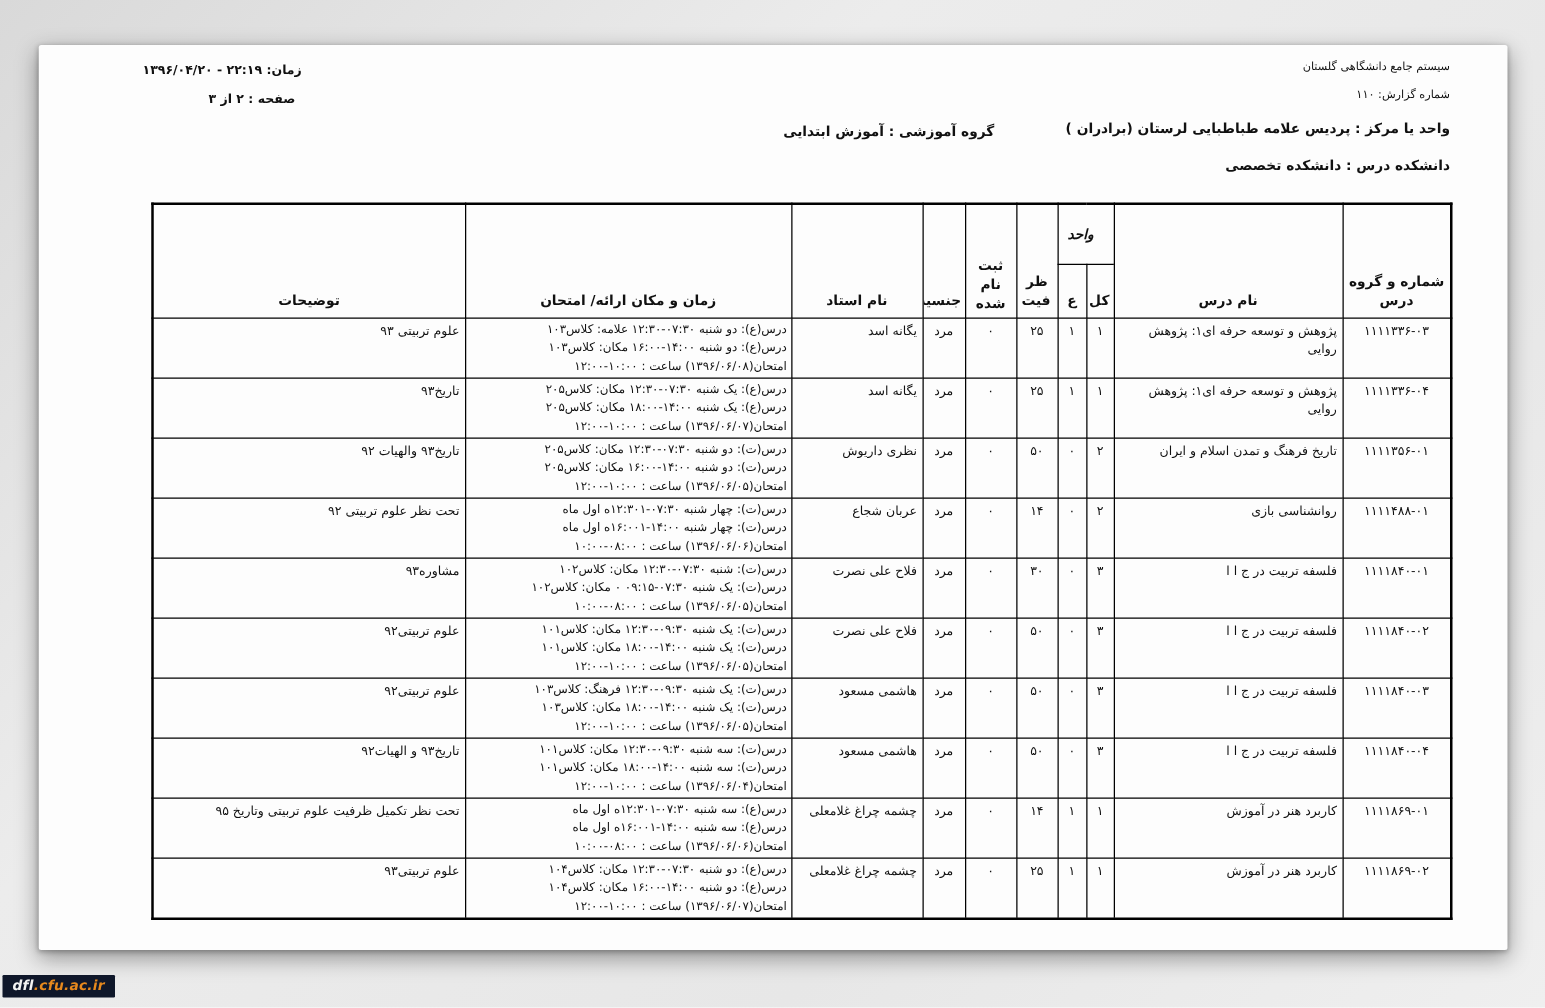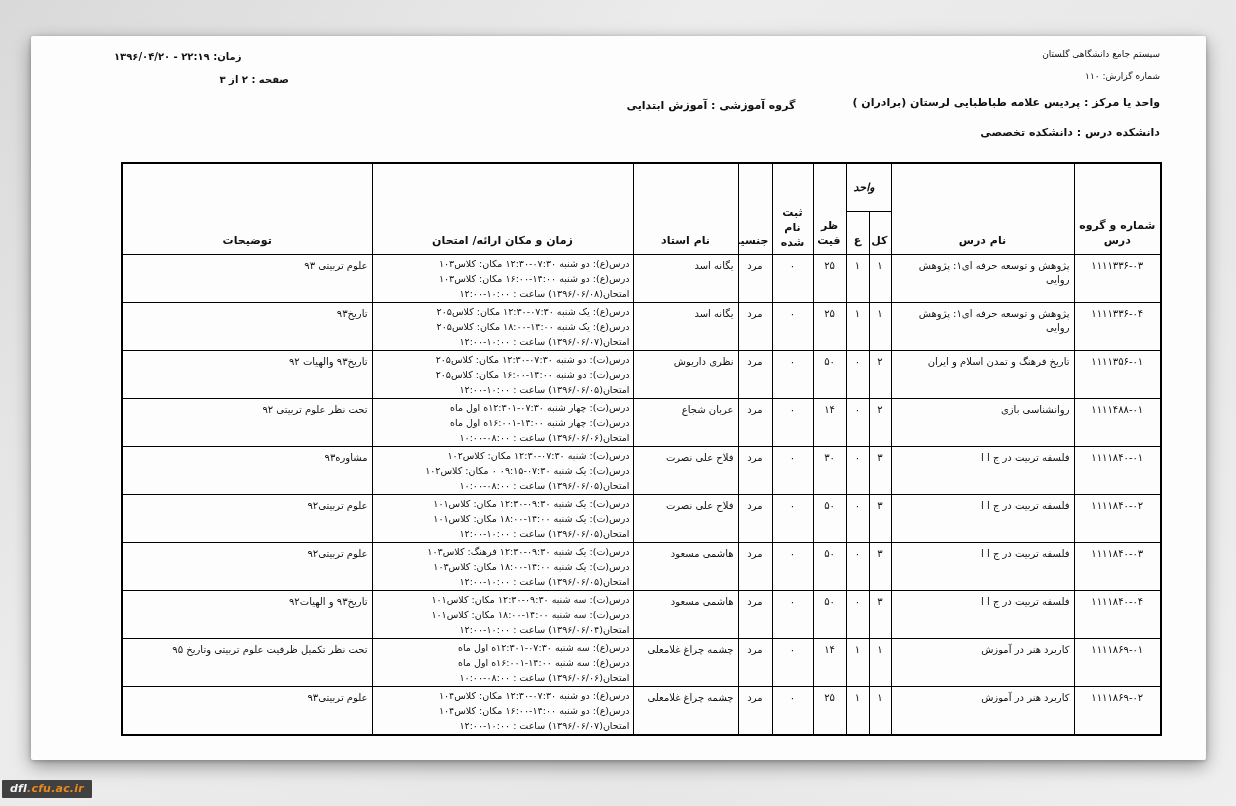--- a/index.html
+++ b/index.html
@@ -14,21 +14,21 @@
     box-shadow:0 6px 18px rgba(0,0,0,.38),0 1px 4px rgba(0,0,0,.25);
   }
   .hdr{position:absolute;direction:rtl;white-space:nowrap;}
   .sys-name{top:13px;right:46px;font-size:9px;font-weight:400;}
   .report-no{top:35px;right:46px;font-size:9px;font-weight:400;}
   .unit-line{top:60px;right:46px;font-size:11px;font-weight:700;}
   .faculty-line{top:90px;right:46px;font-size:11px;font-weight:700;}
   .title{top:17px;left:410px;width:400px;text-align:center;font-size:13.5px;font-weight:700;}
   .group-line{top:63px;left:480px;width:400px;text-align:center;font-size:11px;font-weight:700;}
   .time-line{top:15px;left:83px;width:175px;text-align:left;font-size:10px;font-weight:700;}
-  .page-line{top:38px;left:83px;width:175px;text-align:right;font-size:10px;font-weight:700;}
+  .page-line{top:38px;left:83px;width:175px;text-align:center;font-size:10px;font-weight:700;}
   .footer-line{top:694px;left:0;right:0;text-align:center;font-size:10px;font-weight:700;direction:rtl;position:absolute;}
 
   table.courses{
     position:absolute;left:90px;top:126px;width:1041px;
     border-collapse:collapse;direction:rtl;table-layout:fixed;
     border:2px solid #000;
   }
   .courses th,.courses td{border:1px solid #000;overflow:hidden;}
   .courses th{
     font-size:11px;font-weight:700;text-align:center;vertical-align:bottom;
@@ -44,21 +44,21 @@
   }
   td.c-num{text-align:center;font-size:10px;padding-top:4px;}
   td.c-name{text-align:right;padding-top:4px;}
   td.c-center{text-align:center;padding-top:4px;}
   td.c-teacher{text-align:right;padding-top:4px;}
   td.c-time{padding:1px 3px;}
   td.c-time .tl{font-size:9.5px;line-height:15px;text-align:right;white-space:nowrap;}
   td.c-notes{text-align:right;padding-top:4px;}
 
   .watermark{
-    position:absolute;left:2px;top:780px;background:#404040;
+    position:absolute;left:2px;top:780px;background:#0f172a;
     padding:2px 8px 3px;font-style:italic;font-weight:700;font-size:11px;
     letter-spacing:.2px;border-radius:1px;
   }
   .watermark .wm-a{color:#f3f3f3;}
   .watermark .wm-b{color:#e7891d;}
 </style>
 </head>
 <body>
 
 <div class="sheet">
@@ -105,21 +105,21 @@
   <tr class="body-row">
     <td class="c-num" dir="ltr">۱۱۱۱۳۳۶-۰۳</td>
     <td class="c-name">پژوهش و توسعه حرفه ای۱: پژوهش روایی</td>
     <td class="c-center">۱</td>
     <td class="c-center">۱</td>
     <td class="c-center">۲۵</td>
     <td class="c-center">۰</td>
     <td class="c-center">مرد</td>
     <td class="c-teacher">یگانه اسد</td>
     <td class="c-time">
-      <div class="tl">درس(ع): دو شنبه ۰۷:۳۰-۱۲:۳۰ مکان: کلاس۱۰۳</div>
+      <div class="tl">درس(ع): دو شنبه ۰۷:۳۰-۱۲:۳۰ علامه: کلاس۱۰۳</div>
       <div class="tl">درس(ع): دو شنبه ۱۴:۰۰-۱۶:۰۰ مکان: کلاس۱۰۳</div>
       <div class="tl">امتحان(۱۳۹۶/۰۶/۰۸) ساعت : ۱۰:۰۰-۱۲:۰۰</div>
     </td>
     <td class="c-notes">علوم تربیتی ۹۳</td>
   </tr>
 
   <tr class="body-row">
     <td class="c-num" dir="ltr">۱۱۱۱۳۳۶-۰۴</td>
     <td class="c-name">پژوهش و توسعه حرفه ای۱: پژوهش روایی</td>
     <td class="c-center">۱</td>

